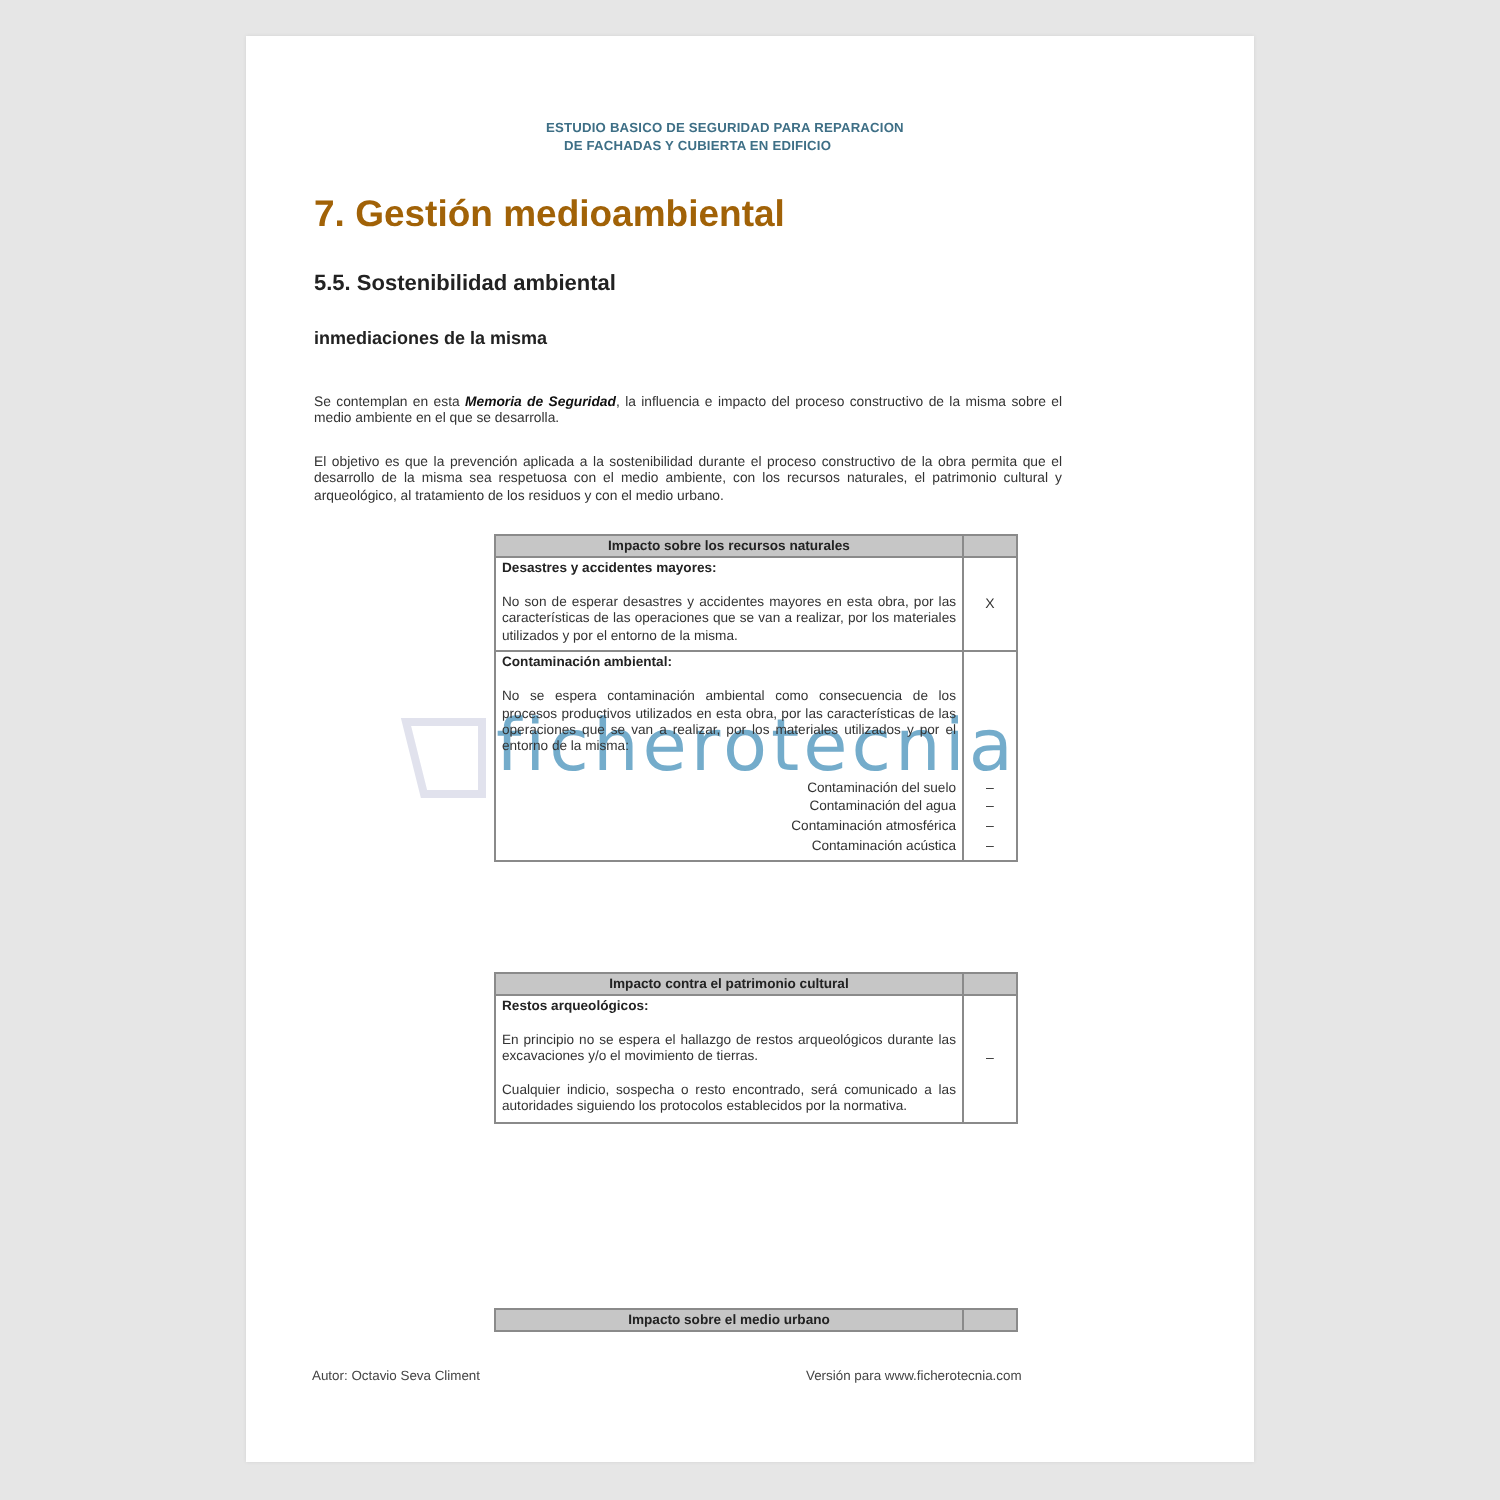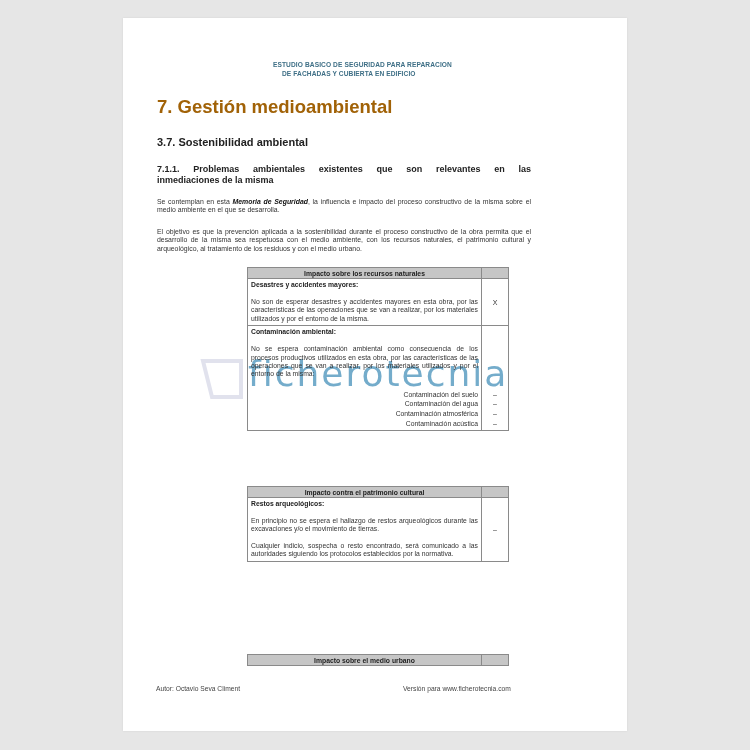--- a/index.html
+++ b/index.html
@@ -125,23 +125,22 @@
 <body>
 
 <div class="page">
 
   <div class="doc-header">
     <div>ESTUDIO BASICO DE SEGURIDAD PARA REPARACION</div>
     <div class="l2">DE FACHADAS Y CUBIERTA EN EDIFICIO</div>
   </div>
 
   <div class="h1">7. Gestión medioambiental</div>
-  <div class="h2">3.7. Sostenibilidad ambiental</div>
+  <div class="h2">5.5. Sostenibilidad ambiental</div>
   <div class="h3">
-    <span class="line1">7.1.1. Problemas ambientales existentes que son relevantes en las</span>
     <span>inmediaciones de la misma</span>
   </div>
 
   <div class="para p1"><span>Se contemplan en esta </span><span class="em">Memoria de Seguridad</span><span>, la influencia e impacto del proceso constructivo de la misma sobre el medio ambiente en el que se desarrolla.</span></div>
 
   <div class="para p2">El objetivo es que la prevención aplicada a la sostenibilidad durante el proceso constructivo de la obra permita que el desarrollo de la misma sea respetuosa con el medio ambiente, con los recursos naturales, el patrimonio cultural y arqueológico, al tratamiento de los residuos y con el medio urbano.</div>
 
   <div class="watermark">
     <svg class="wm-logo" width="44" height="44" viewBox="0 0 44 44">
       <path d="M3 4 L41 4 L41 40 L12 40 Z" fill="none" stroke="#c9cbe0" stroke-width="4"></path>

